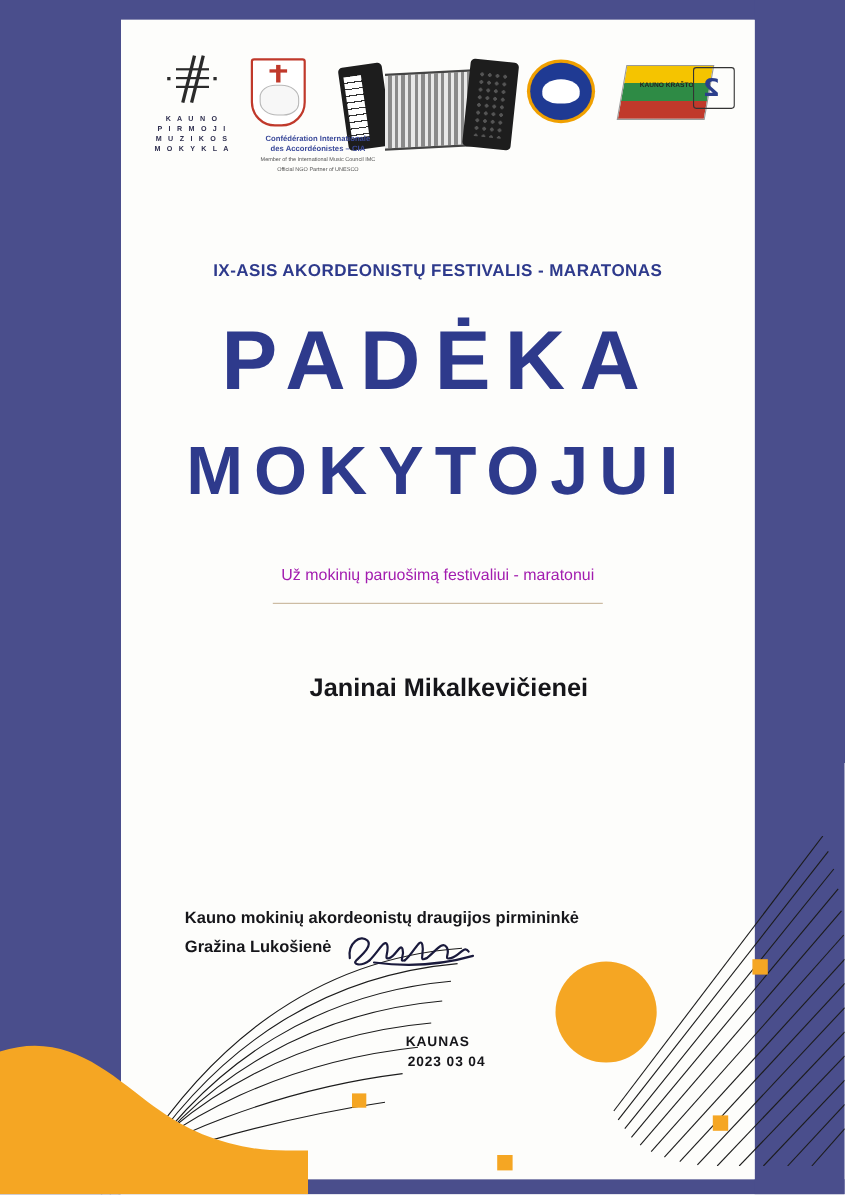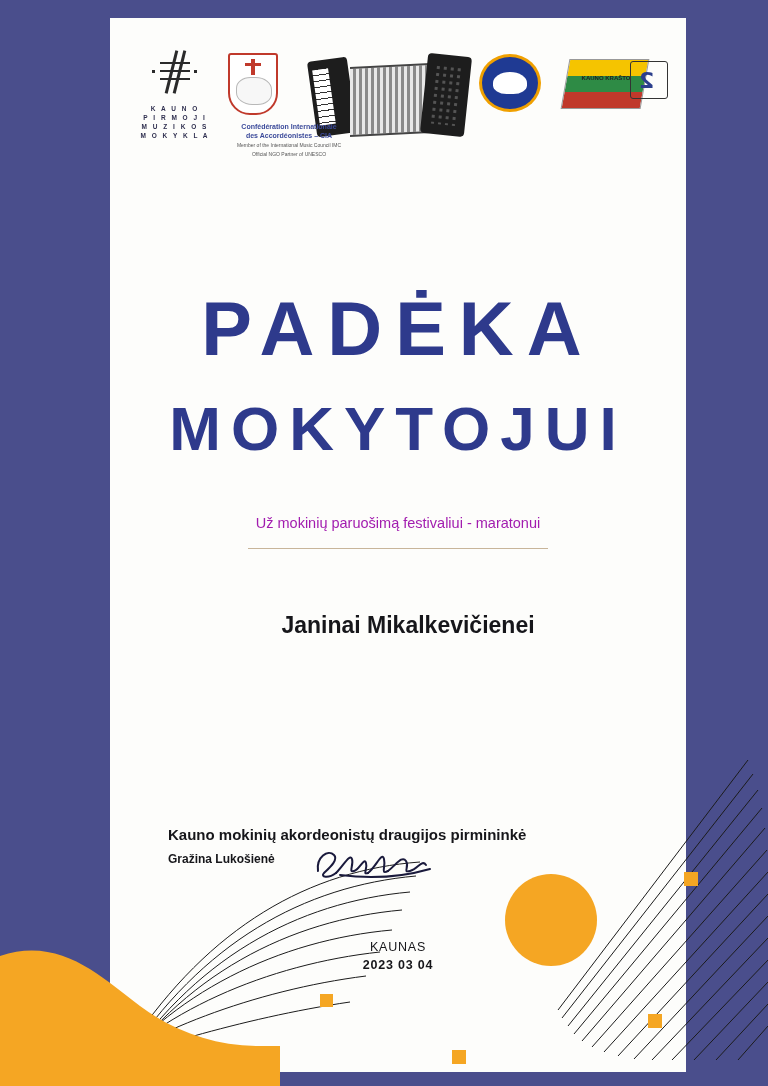--- a/index.html
+++ b/index.html
@@ -312,40 +312,40 @@
     left: 168px; top: 826px;
     color: #16161a;
     font-weight: bold;
     font-size: 15px;
   }
   .sig-line2 {
     position: absolute;
     left: 168px; top: 852px;
     color: #16161a;
     font-weight: bold;
-    font-size: 12px;
+    font-size: 15px;
   }
   .signature-mark {
     position: absolute;
     left: 310px; top: 845px;
     width: 130px; height: 38px;
   }
   .place {
     position: absolute;
     left: 110px; top: 940px;
     width: 576px;
     text-align: center;
     color: #16161a;
-    font-weight: normal;
+    font-weight: bold;
     font-size: 12.5px;
     letter-spacing: 0.8px;
   }
   .date {
     position: absolute;
-    left: 110px; top: 958px;
+    left: 118px; top: 958px;
     width: 576px;
     text-align: center;
     color: #16161a;
     font-weight: bold;
     font-size: 12.5px;
     letter-spacing: 0.8px;
   }
 
   
   .deco-yellow-blob {
@@ -498,20 +498,21 @@
     </div>
   </div>
 
   <div class="cia-caption">
     <div>Confédération Internationale</div>
     <div>des Accordéonistes – CIA</div>
     <div class="sub">Member of the International Music Council IMC</div>
     <div class="sub">Official NGO Partner of UNESCO</div>
   </div>
 
+  <div class="subtitle-top">IX-ASIS AKORDEONISTŲ FESTIVALIS - MARATONAS</div>
   <div class="title-main">PADĖKA</div>
   <div class="title-sub">MOKYTOJUI</div>
   <div class="reason">Už mokinių paruošimą festivaliui - maratonui</div>
   <div class="rule"></div>
   <div class="recipient">Janinai Mikalkevičienei</div>
 
   <div class="sig-line1">Kauno mokinių akordeonistų draugijos pirmininkė</div>
   <div class="sig-line2">Gražina Lukošienė</div>
 
   <svg class="signature-mark" viewBox="0 0 130 38">

